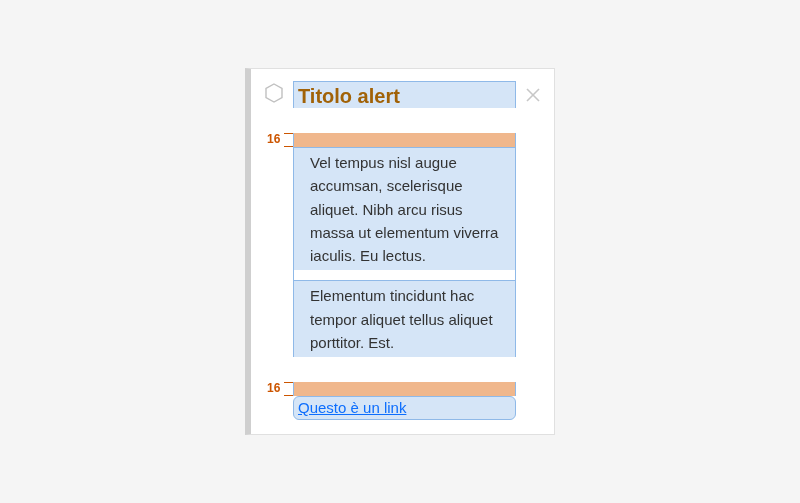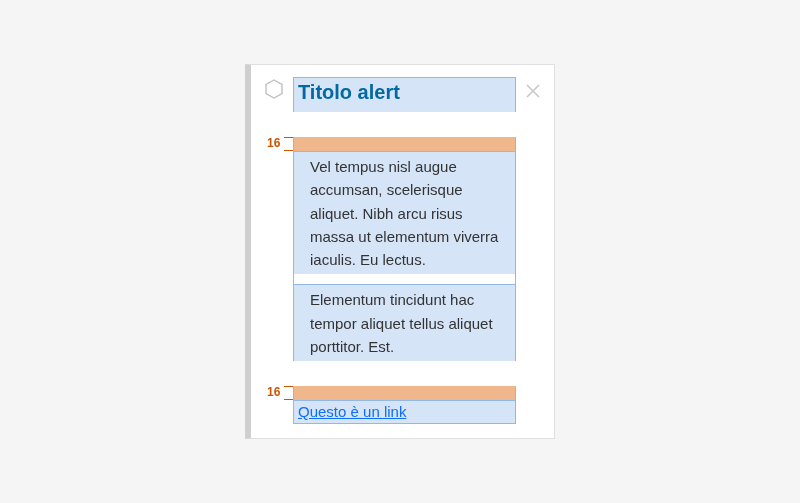--- a/index.html
+++ b/index.html
@@ -53,22 +53,22 @@
       border: 1px solid #8fb9e8;
       border-bottom: none;
       background: #d5e5f7;
     }
     .outlined:last-child {
       border-bottom: 1px solid #8fb9e8;
     }
     .alert-title {
       font-size: 20px;
       font-weight: 700;
-      color: #0369a1;
-      padding: 2px 4px 8px 4px;
+      color: #a16207;
+      padding: 2px 4px 0 4px;
       line-height: 1.2;
     }
     .spacer {
       height: 14px;
       background: #f0b78c;
       border-left: 1px solid #8fb9e8;
       border-right: 1px solid #8fb9e8;
       position: relative;
     }
     .alert-body {
@@ -79,20 +79,21 @@
     }
     .body-gap {
       height: 10px;
       background: #ffffff;
       border-left: 1px solid #8fb9e8;
       border-right: 1px solid #8fb9e8;
     }
     .alert-link {
       font-size: 15px;
       padding: 2px 4px 3px 4px;
+      border-radius: 6px;
     }
     .alert-link a {
       color: #0d6efd;
       text-decoration: underline;
     }
     .spacing-label {
       position: absolute;
       font-size: 12px;
       font-weight: 700;
       color: #cc5500;

